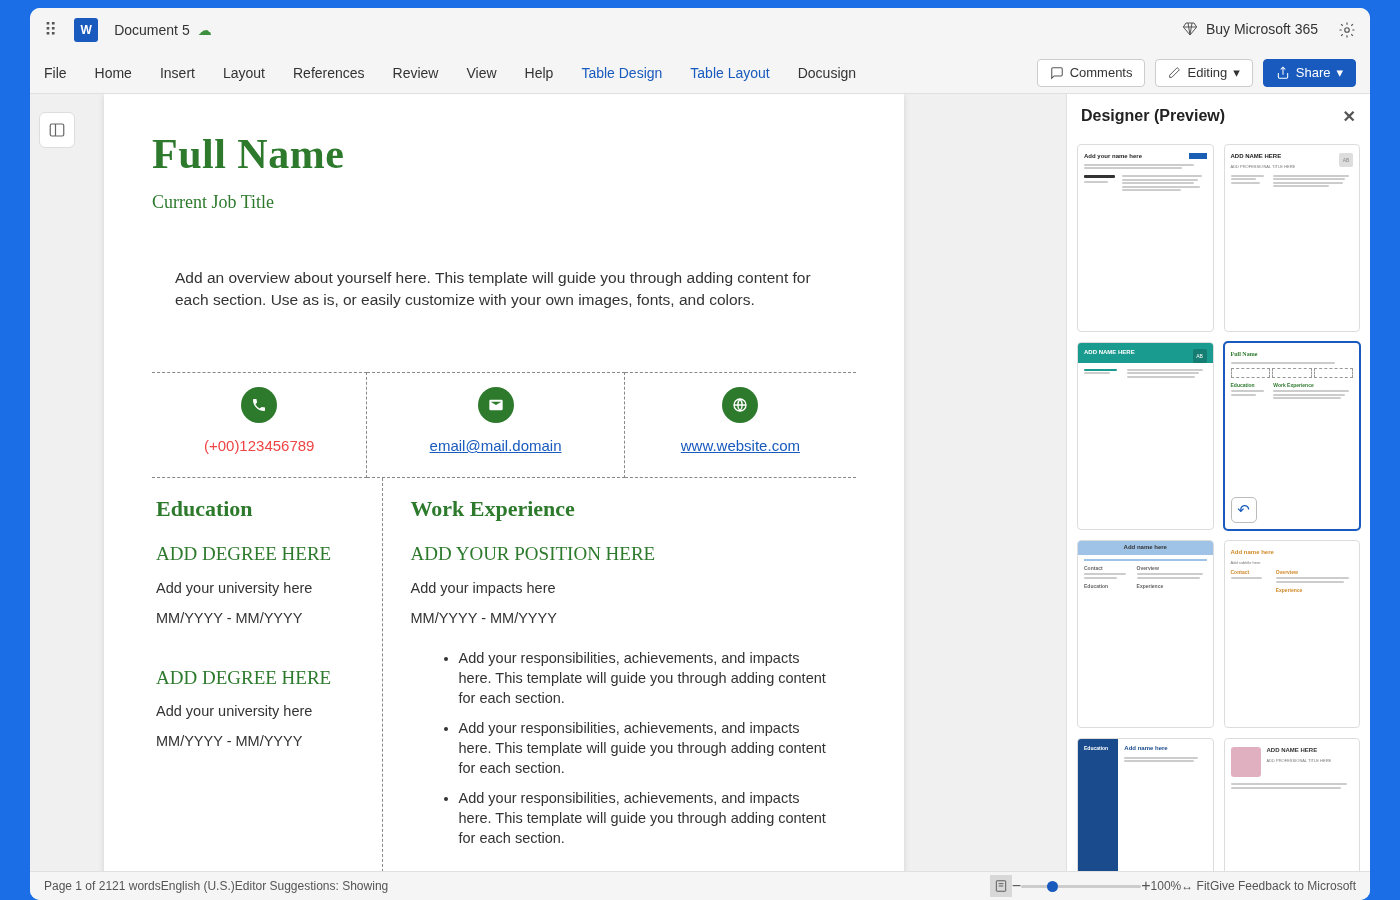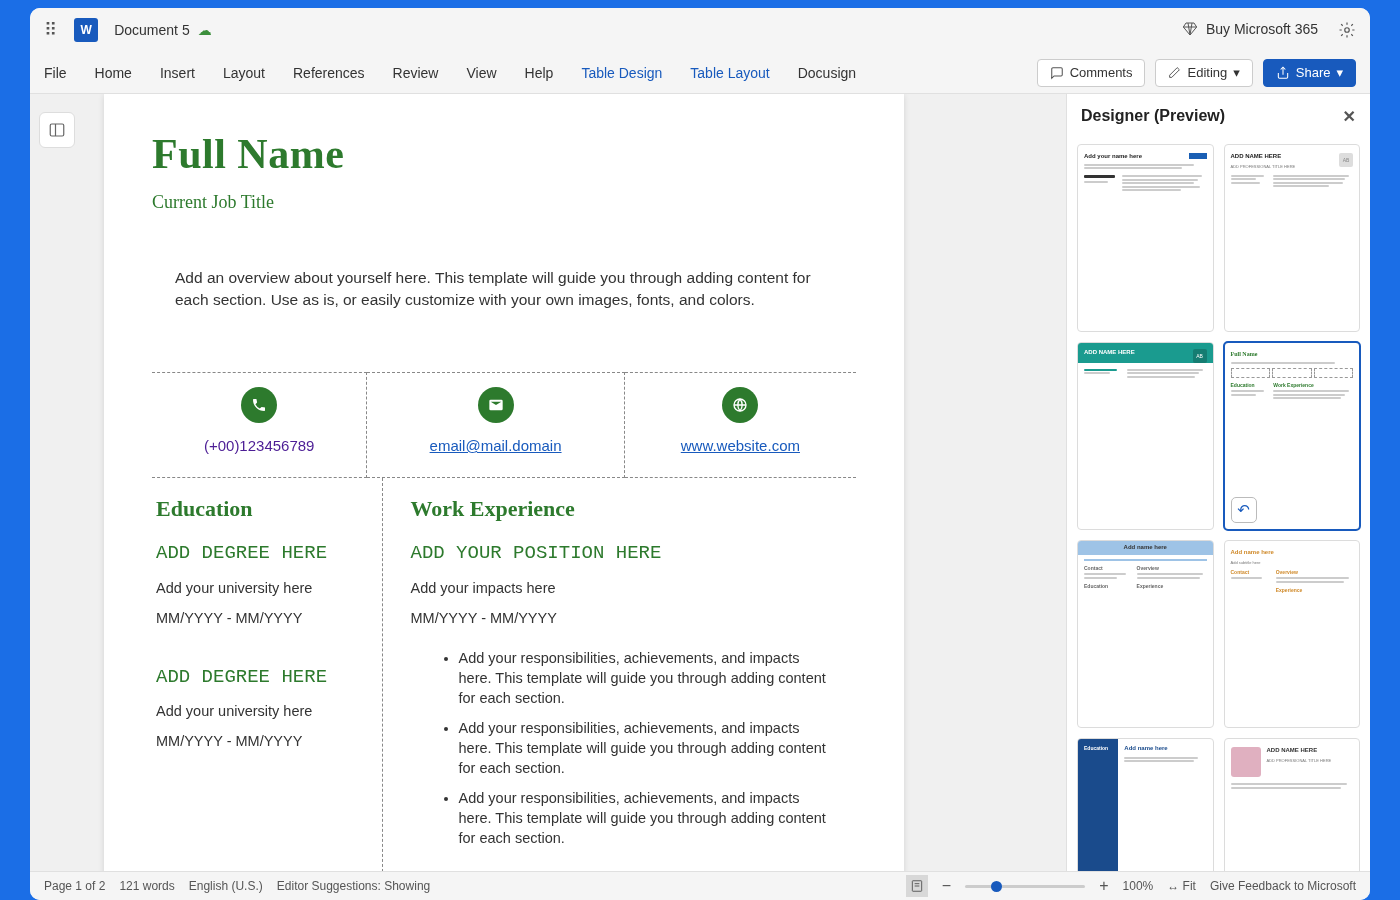--- a/index.html
+++ b/index.html
@@ -38,49 +38,49 @@
 
   .page h1 { font-family: Georgia, serif; font-size: 42px; font-weight: 800; color: #2d7a2d; letter-spacing: .5px; }
   .jobtitle { color: #2d7a2d; font-size: 18px; margin-top: 14px; font-family: Georgia, serif; }
   .overview { font-family: Arial, sans-serif; font-size: 15.5px; color: #333; margin-top: 54px; line-height: 1.45; max-width: 660px; margin-left: 23px; }
 
   .contact-table { width: 100%; margin-top: 60px; border-collapse: collapse; }
   .contact-table td { border: 1.5px dashed #888; padding: 14px 0 22px 0; text-align: center; vertical-align: top; }
   .contact-table td:first-child { border-left: none; }
   .contact-table td:last-child { border-right: none; }
   .circle { width: 36px; height: 36px; background: #2d7a2d; border-radius: 50%; display: inline-flex; align-items: center; justify-content: center; color: #fff; font-size: 16px; margin-bottom: 14px; }
-  .contact-val { font-family: Arial, sans-serif; font-size: 15px; color: #4c1d95; }
+  .contact-val { font-family: Arial, sans-serif; font-size: 15px; color: #ef4444; }
   .contact-val.link { color: #185abd; text-decoration: underline; }
 
   .body-table { width: 100%; border-collapse: collapse; }
   .body-table td { border: 1.5px dashed #888; vertical-align: top; padding: 18px 24px 24px 4px; }
   .body-table td:first-child { border-left:none; width: 230px; }
   .body-table td:last-child { border-right:none; padding-left: 28px; }
   .body-table tr td { border-bottom:none; border-top:none; }
   .sec-head { font-family: Georgia, serif; font-size: 22px; font-weight: 800; color: #2d7a2d; margin-bottom: 20px; }
-  .degree, .position { font-family: Liberation Mono, monospace; color: #2d7a2d; font-size: 19px; margin-top: 18px; line-height:1.25; }
+  .degree, .position { font-family: Liberation Serif, serif; color: #2d7a2d; font-size: 19px; margin-top: 18px; line-height:1.25; }
   .uni, .company, .dates { font-family: Arial, sans-serif; font-size: 14.5px; color: #333; margin-top: 14px; }
   .bullets { font-family: Arial, sans-serif; font-size: 14.5px; color: #333; margin-top: 22px; padding-left: 48px; }
   .bullets li { margin-bottom: 10px; line-height: 1.38; }
 
   
   .designer { width: 304px; background: #fff; border-left: 1px solid #e0e0e0; display:flex; flex-direction:column; }
   .designer-head { height: 44px; display:flex; align-items:center; justify-content:space-between; padding: 0 14px; font-size: 16px; font-weight:600; color:#222; }
   .designer-close { cursor:pointer; font-size:16px; color:#555; }
   .thumbs { flex:1; overflow:auto; padding: 6px 10px; display:grid; grid-template-columns: 1fr 1fr; gap: 10px; }
   .thumb { height: 188px; border: 1px solid #dcdcdc; border-radius: 4px; background: #fff; cursor:pointer; position:relative; overflow:hidden; padding:8px 6px; font-size:4px; line-height:1.3; color:#666; }
   .thumb.selected { outline: 2px solid #185abd; outline-offset: -1px; }
   .thumb-title { font-size:6px; font-weight:700; color:#333; display:block; margin-bottom:3px;}
   .thumb-sub { font-size:4px; color:#777; display:block; margin-bottom:4px;}
   .thumb-linegroup { display:flex; flex-direction:column; gap:1.5px; margin-bottom:4px;}
   .tline { height:2px; background:#ccc; border-radius:1px; }
   .undo-badge { position:absolute; bottom:6px; left:6px; width:26px; height:26px; border:1px solid #bbb; border-radius:5px; background:#fff; display:flex; align-items:center; justify-content:center; color:#185abd; font-size:15px;}
 
   
-  .statusbar { height: 26px; background: #f5f5f5; border-top: 1px solid #e0e0e0; display:flex; align-items:center; padding: 14px 14px; font-size: 12px; color:#555; gap: 14px; }
+  .statusbar { height: 26px; background: #f5f5f5; border-top: 1px solid #e0e0e0; display:flex; align-items:center; padding: 14px 14px; font-size: 12px; color:#555; }
   .statusbar .spacer { flex:1; }
   .zoom-slider { width: 120px; height:3px; background:#ccc; position:relative; border-radius:2px; }
   .zoom-slider .knob { position:absolute; top:-4px; left:26px; width:11px; height:11px; border-radius:50%; background:#185abd; }
   .view-btn { width:22px; height:22px; display:flex; align-items:center; justify-content:center; border:1px solid transparent; cursor:pointer; }
   .view-btn.active { background:#d8d8d8; }
 
   svg { display:block; }
 </style>
 </head>
 <body>

